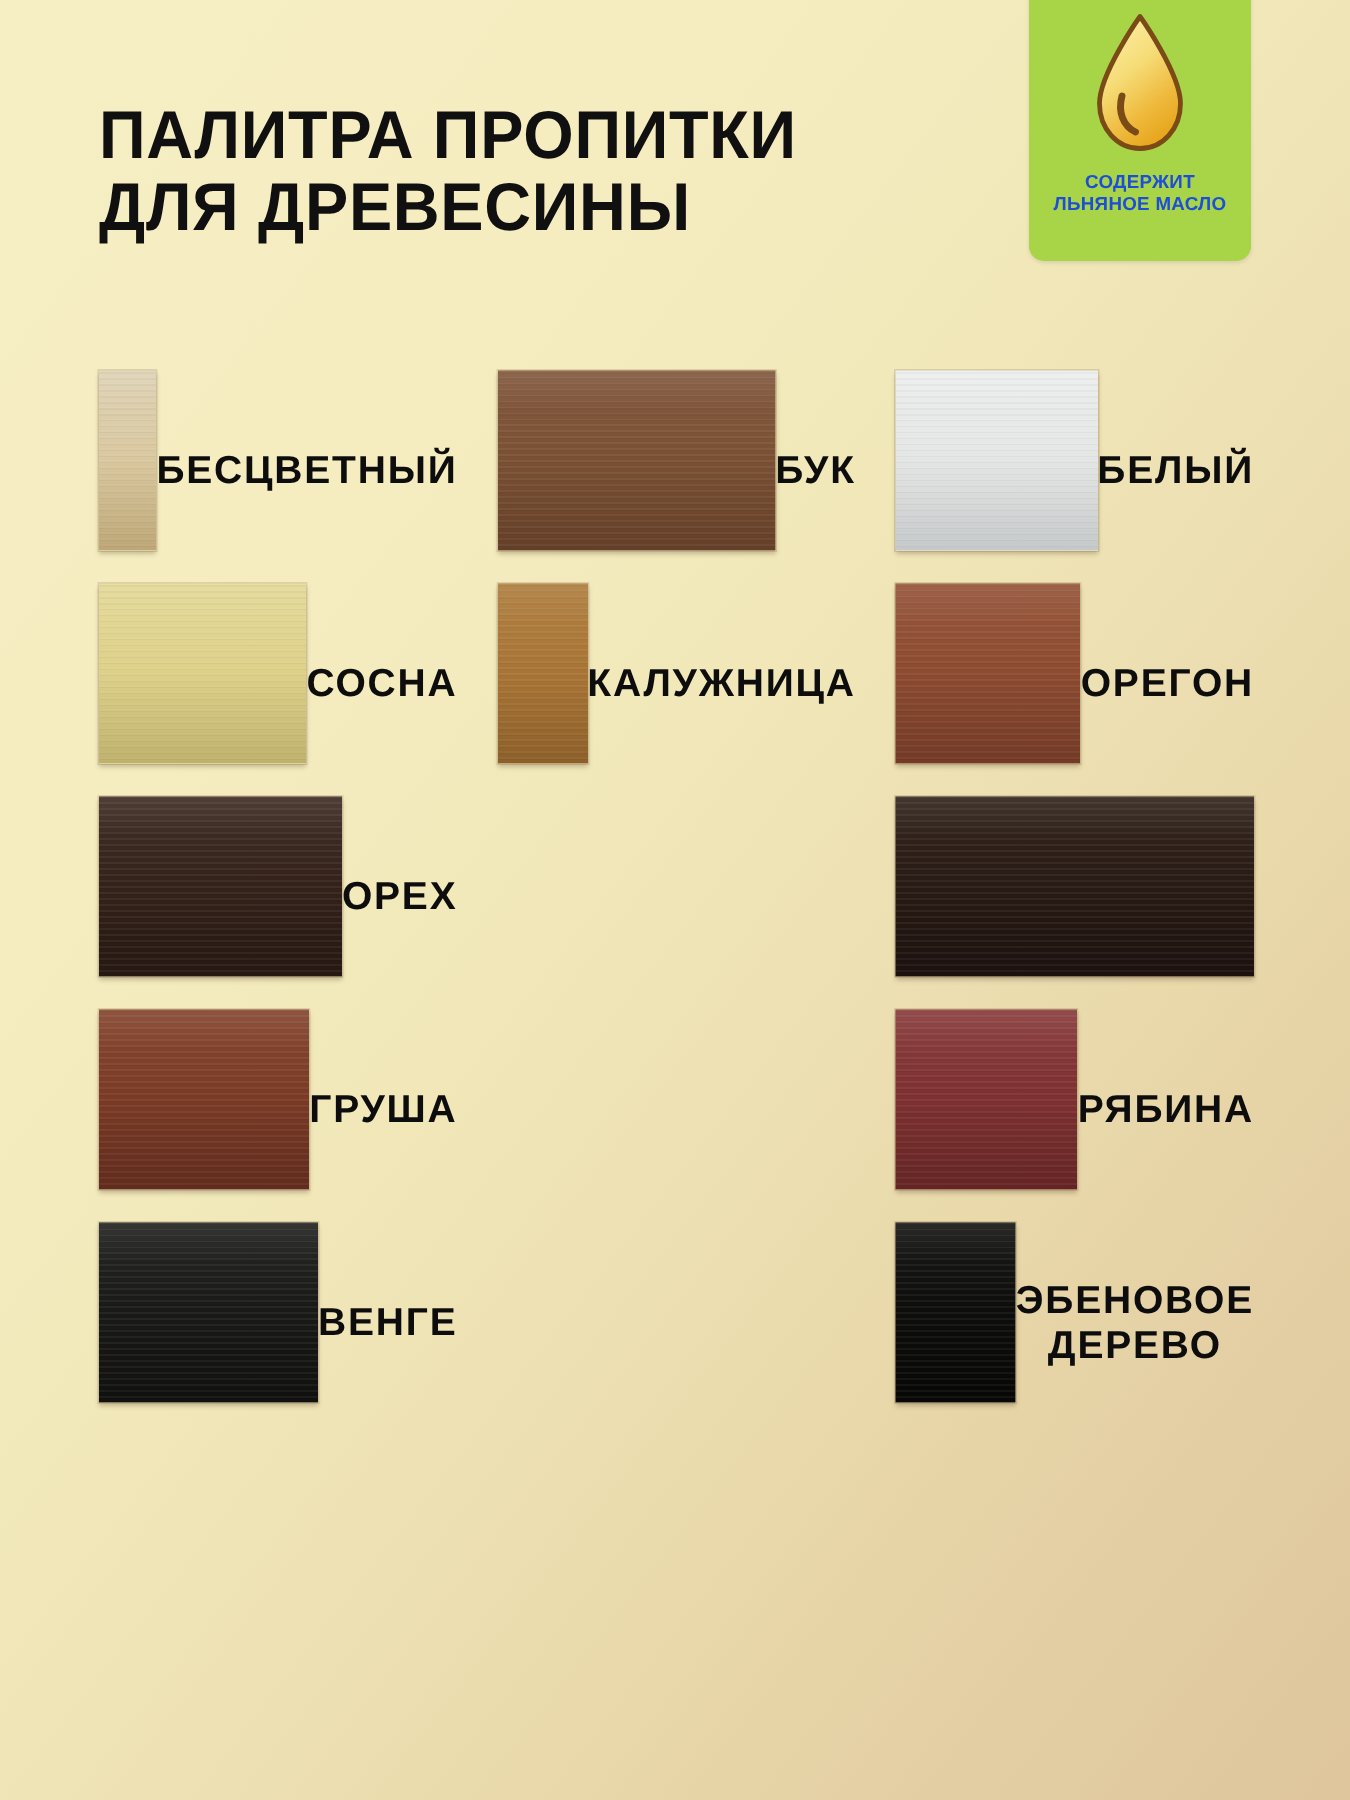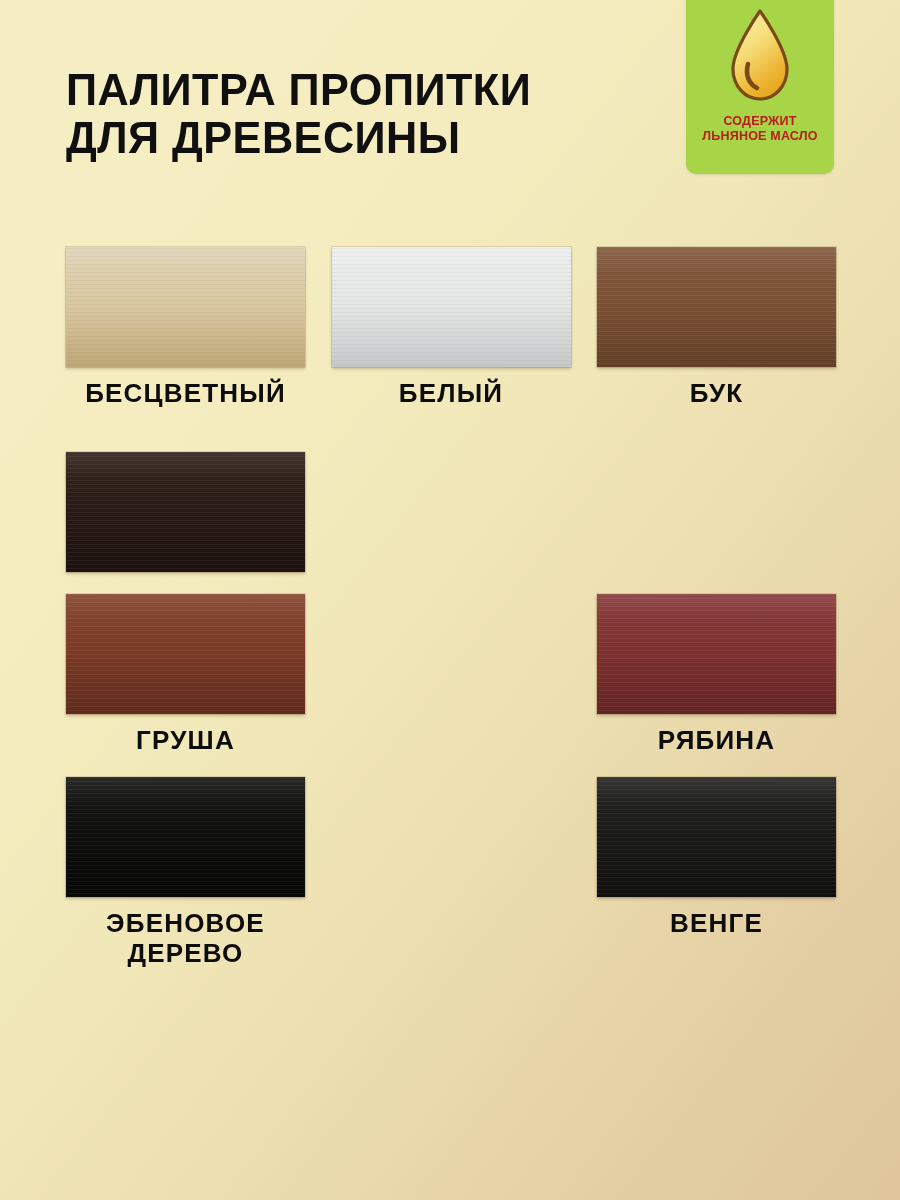--- a/index.html
+++ b/index.html
@@ -87,41 +87,41 @@
     position: absolute;
     left: 0;
     top: 126px;
     width: 148px;
     text-align: center;
     font-family: "Liberation Sans", sans-serif;
     font-weight: bold;
     font-size: 12.5px;
     line-height: 15px;
     letter-spacing: 0.2px;
-    color: #b91c1c;
+    color: #1d4ed8;
     text-transform: uppercase;
   }
   .badge-text .bline { display: block; white-space: nowrap; }
 
   
   .grid {
     position: absolute;
     left: 66px;
     top: 247px;
     width: 770px;
   }
   .row {
     display: flex;
     justify-content: space-between;
     width: 770px;
   }
   .cell {
     width: 239px;
     display: flex;
-    flex-direction: column;
+    flex-direction: row;
     align-items: center;
   }
   .swatch {
     position: relative;
     width: 239px;
     height: 120px;
     box-sizing: border-box;
     box-shadow:
       0 2px 3px rgba(90, 70, 40, 0.30),
       0 0 0 1px rgba(120, 95, 55, 0.18);
@@ -209,53 +209,71 @@
 
   </div>
 
   <div class="grid">
       <div class="row">
         <div class="cell">
           <div class="swatch" style="background: linear-gradient(rgb(222, 210, 180) 0%, rgb(217, 199, 158) 52%, rgb(210, 185, 132) 100%);"></div>
           <div class="label">Бесцветный</div>
         </div>
         <div class="cell">
+          <div class="swatch" style="background: linear-gradient(rgb(128, 86, 58) 0%, rgb(122, 80, 51) 52%, rgb(111, 70, 44) 100%);"></div>
+          <div class="label">Бук</div>
+        </div>
+        <div class="cell">
           <div class="swatch" style="background: linear-gradient(rgb(236, 238, 238) 0%, rgb(228, 230, 230) 52%, rgb(220, 223, 223) 100%);"></div>
           <div class="label">Белый</div>
         </div>
-        <div class="cell">
-          <div class="swatch" style="background: linear-gradient(rgb(128, 86, 58) 0%, rgb(122, 80, 51) 52%, rgb(111, 70, 44) 100%);"></div>
-          <div class="label">Бук</div>
-        </div>
-      </div>
-      <div class="row-gap"></div>
-      <div class="row-gap"></div>
-      <div class="row">
+      </div>
+      <div class="row-gap"></div>
+      <div class="row">
+        <div class="cell">
+          <div class="swatch" style="background: linear-gradient(rgb(227, 216, 148) 0%, rgb(221, 208, 137) 52%, rgb(212, 197, 120) 100%);"></div>
+          <div class="label">Сосна</div>
+        </div>
+        <div class="cell">
+          <div class="swatch" style="background: linear-gradient(rgb(174, 124, 59) 0%, rgb(168, 116, 53) 52%, rgb(156, 106, 46) 100%);"></div>
+          <div class="label">Калужница</div>
+        </div>
+        <div class="cell">
+          <div class="swatch" style="background: linear-gradient(rgb(148, 82, 54) 0%, rgb(140, 74, 48) 52%, rgb(128, 64, 42) 100%);"></div>
+          <div class="label">Орегон</div>
+        </div>
+      </div>
+      <div class="row-gap"></div>
+      <div class="row">
+        <div class="cell">
+          <div class="swatch" style="background: linear-gradient(rgb(59, 40, 32) 0%, rgb(52, 34, 26) 52%, rgb(42, 26, 20) 100%);"></div>
+          <div class="label">Орех</div>
+        </div>
         <div class="cell">
           <div class="swatch" style="background: linear-gradient(rgb(46, 32, 24) 0%, rgb(40, 26, 20) 52%, rgb(31, 19, 16) 100%);"></div>
         </div>
       </div>
       <div class="row-gap"></div>
       <div class="row">
         <div class="cell">
           <div class="swatch" style="background: linear-gradient(rgb(130, 65, 42) 0%, rgb(122, 58, 37) 52%, rgb(108, 48, 32) 100%);"></div>
           <div class="label">Груша</div>
         </div>
         <div class="cell">
           <div class="swatch" style="background: linear-gradient(rgb(134, 55, 55) 0%, rgb(125, 48, 48) 52%, rgb(112, 40, 40) 100%);"></div>
           <div class="label">Рябина</div>
         </div>
       </div>
       <div class="row-gap"></div>
       <div class="row">
+        <div class="cell">
+          <div class="swatch" style="background: linear-gradient(rgb(31, 31, 30) 0%, rgb(25, 25, 24) 52%, rgb(18, 18, 17) 100%);"></div>
+          <div class="label">Венге</div>
+        </div>
         <div class="cell">
           <div class="swatch" style="background: linear-gradient(rgb(18, 18, 17) 0%, rgb(13, 13, 12) 52%, rgb(8, 8, 7) 100%);"></div>
           <div class="label">Эбеновое
 дерево</div>
         </div>
-        <div class="cell">
-          <div class="swatch" style="background: linear-gradient(rgb(31, 31, 30) 0%, rgb(25, 25, 24) 52%, rgb(18, 18, 17) 100%);"></div>
-          <div class="label">Венге</div>
-        </div>
       </div>
     </div>
 
 </div>
 
 </body></html>

